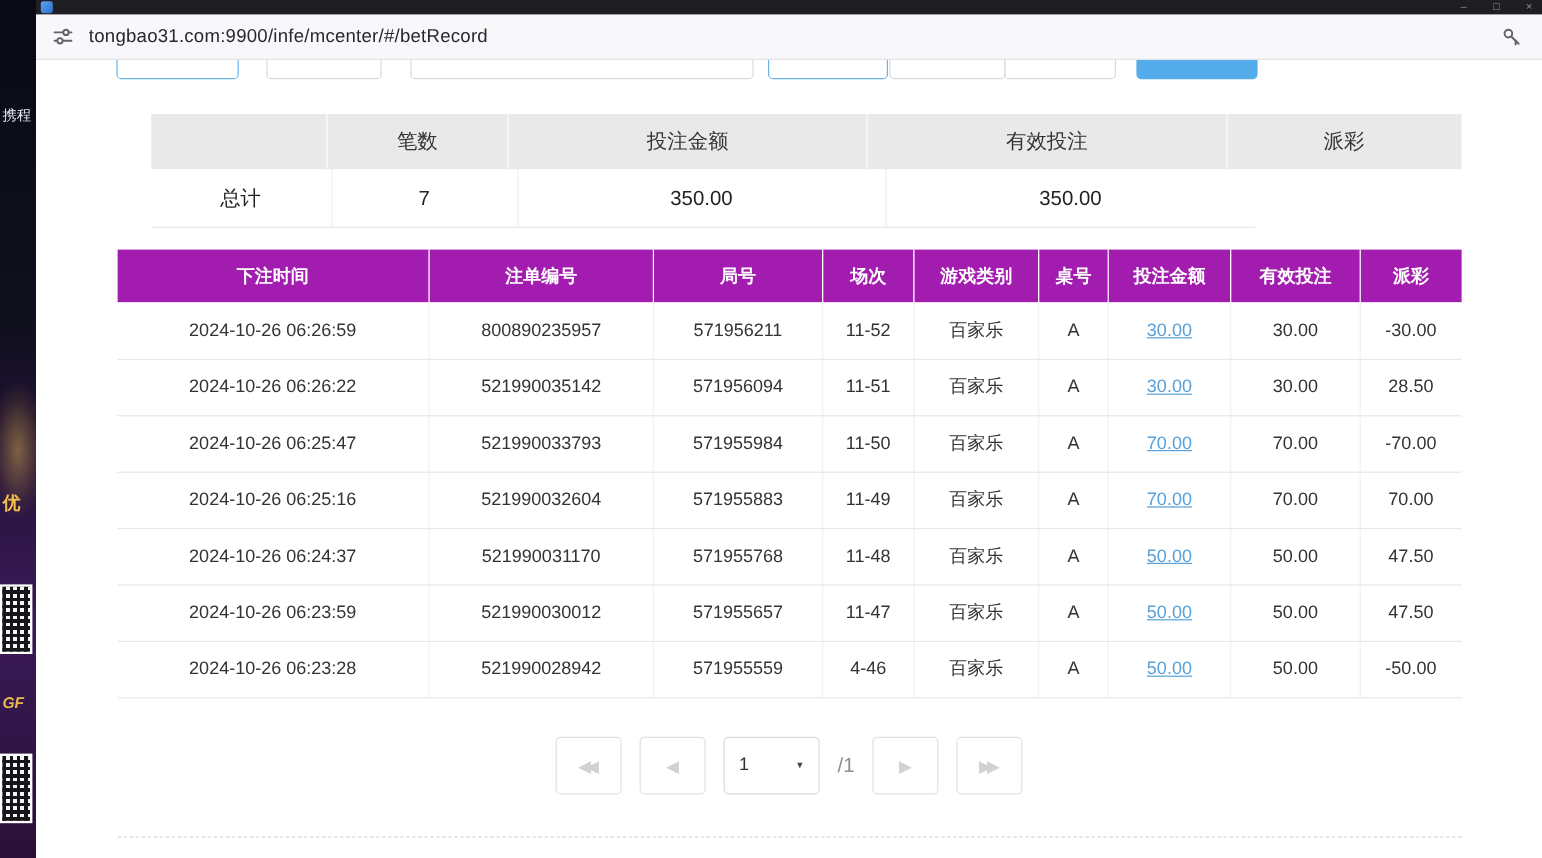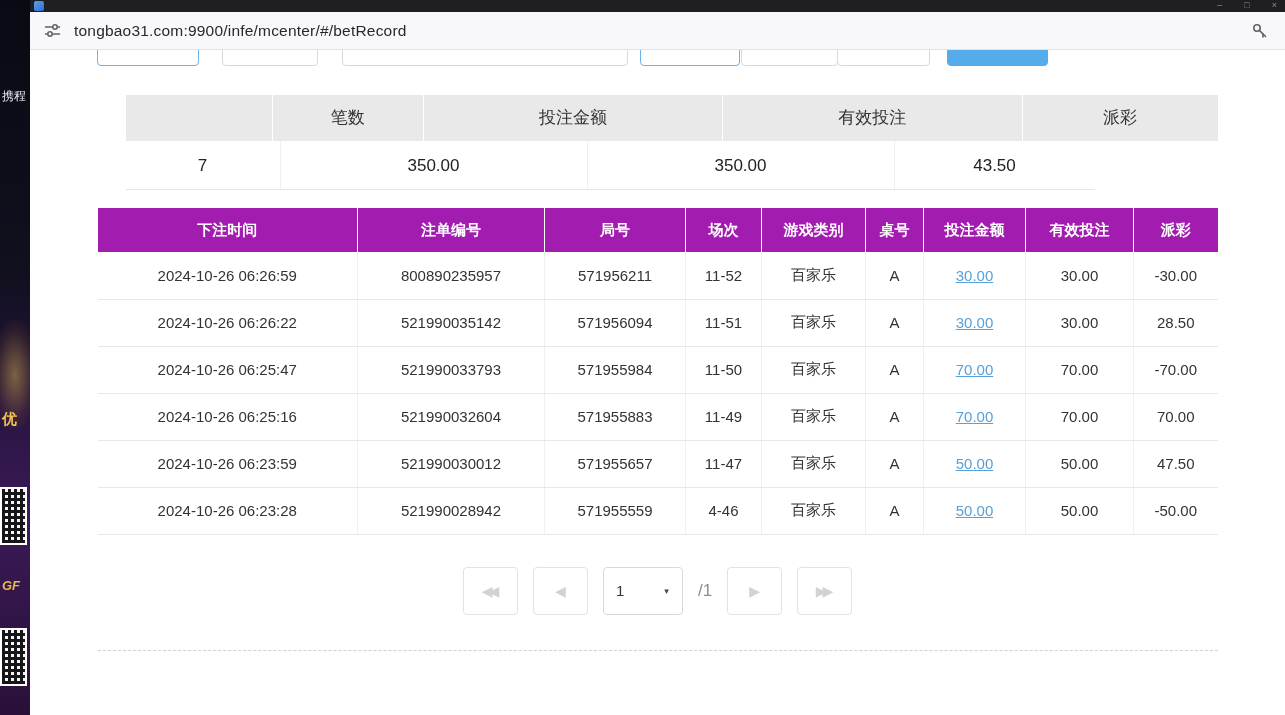--- a/index.html
+++ b/index.html
@@ -152,24 +152,24 @@
 
       <div class="sum-table">
         <div class="sum-row sum-head">
           <div class="sum-cell sw1"></div>
           <div class="sum-cell sw2">笔数</div>
           <div class="sum-cell sw3">投注金额</div>
           <div class="sum-cell sw4">有效投注</div>
           <div class="sum-cell sw5">派彩</div>
         </div>
         <div class="sum-row sum-body">
+          <div class="sum-cell sw1">总计</div>
           <div class="sum-cell sw2">7</div>
           <div class="sum-cell sw3">350.00</div>
           <div class="sum-cell sw4">350.00</div>
-          <div class="sum-cell sw5">43.50</div>
         </div>
       </div>
 
       <table class="bet-table">
         <colgroup>
           <col class="cw1">
             <col class="cw2">
             <col class="cw3">
             <col class="cw4">
             <col class="cw5">
@@ -230,20 +230,31 @@
     <td>521990032604</td>
     <td>571955883</td>
     <td>11-49</td>
     <td>百家乐</td>
     <td>A</td>
     <td><a class="bet-link">70.00</a></td>
     <td>70.00</td>
     <td>70.00</td>
   </tr>
             <tr>
+    <td>2024-10-26 06:24:37</td>
+    <td>521990031170</td>
+    <td>571955768</td>
+    <td>11-48</td>
+    <td>百家乐</td>
+    <td>A</td>
+    <td><a class="bet-link">50.00</a></td>
+    <td>50.00</td>
+    <td>47.50</td>
+  </tr>
+            <tr>
     <td>2024-10-26 06:23:59</td>
     <td>521990030012</td>
     <td>571955657</td>
     <td>11-47</td>
     <td>百家乐</td>
     <td>A</td>
     <td><a class="bet-link">50.00</a></td>
     <td>50.00</td>
     <td>47.50</td>
   </tr>

